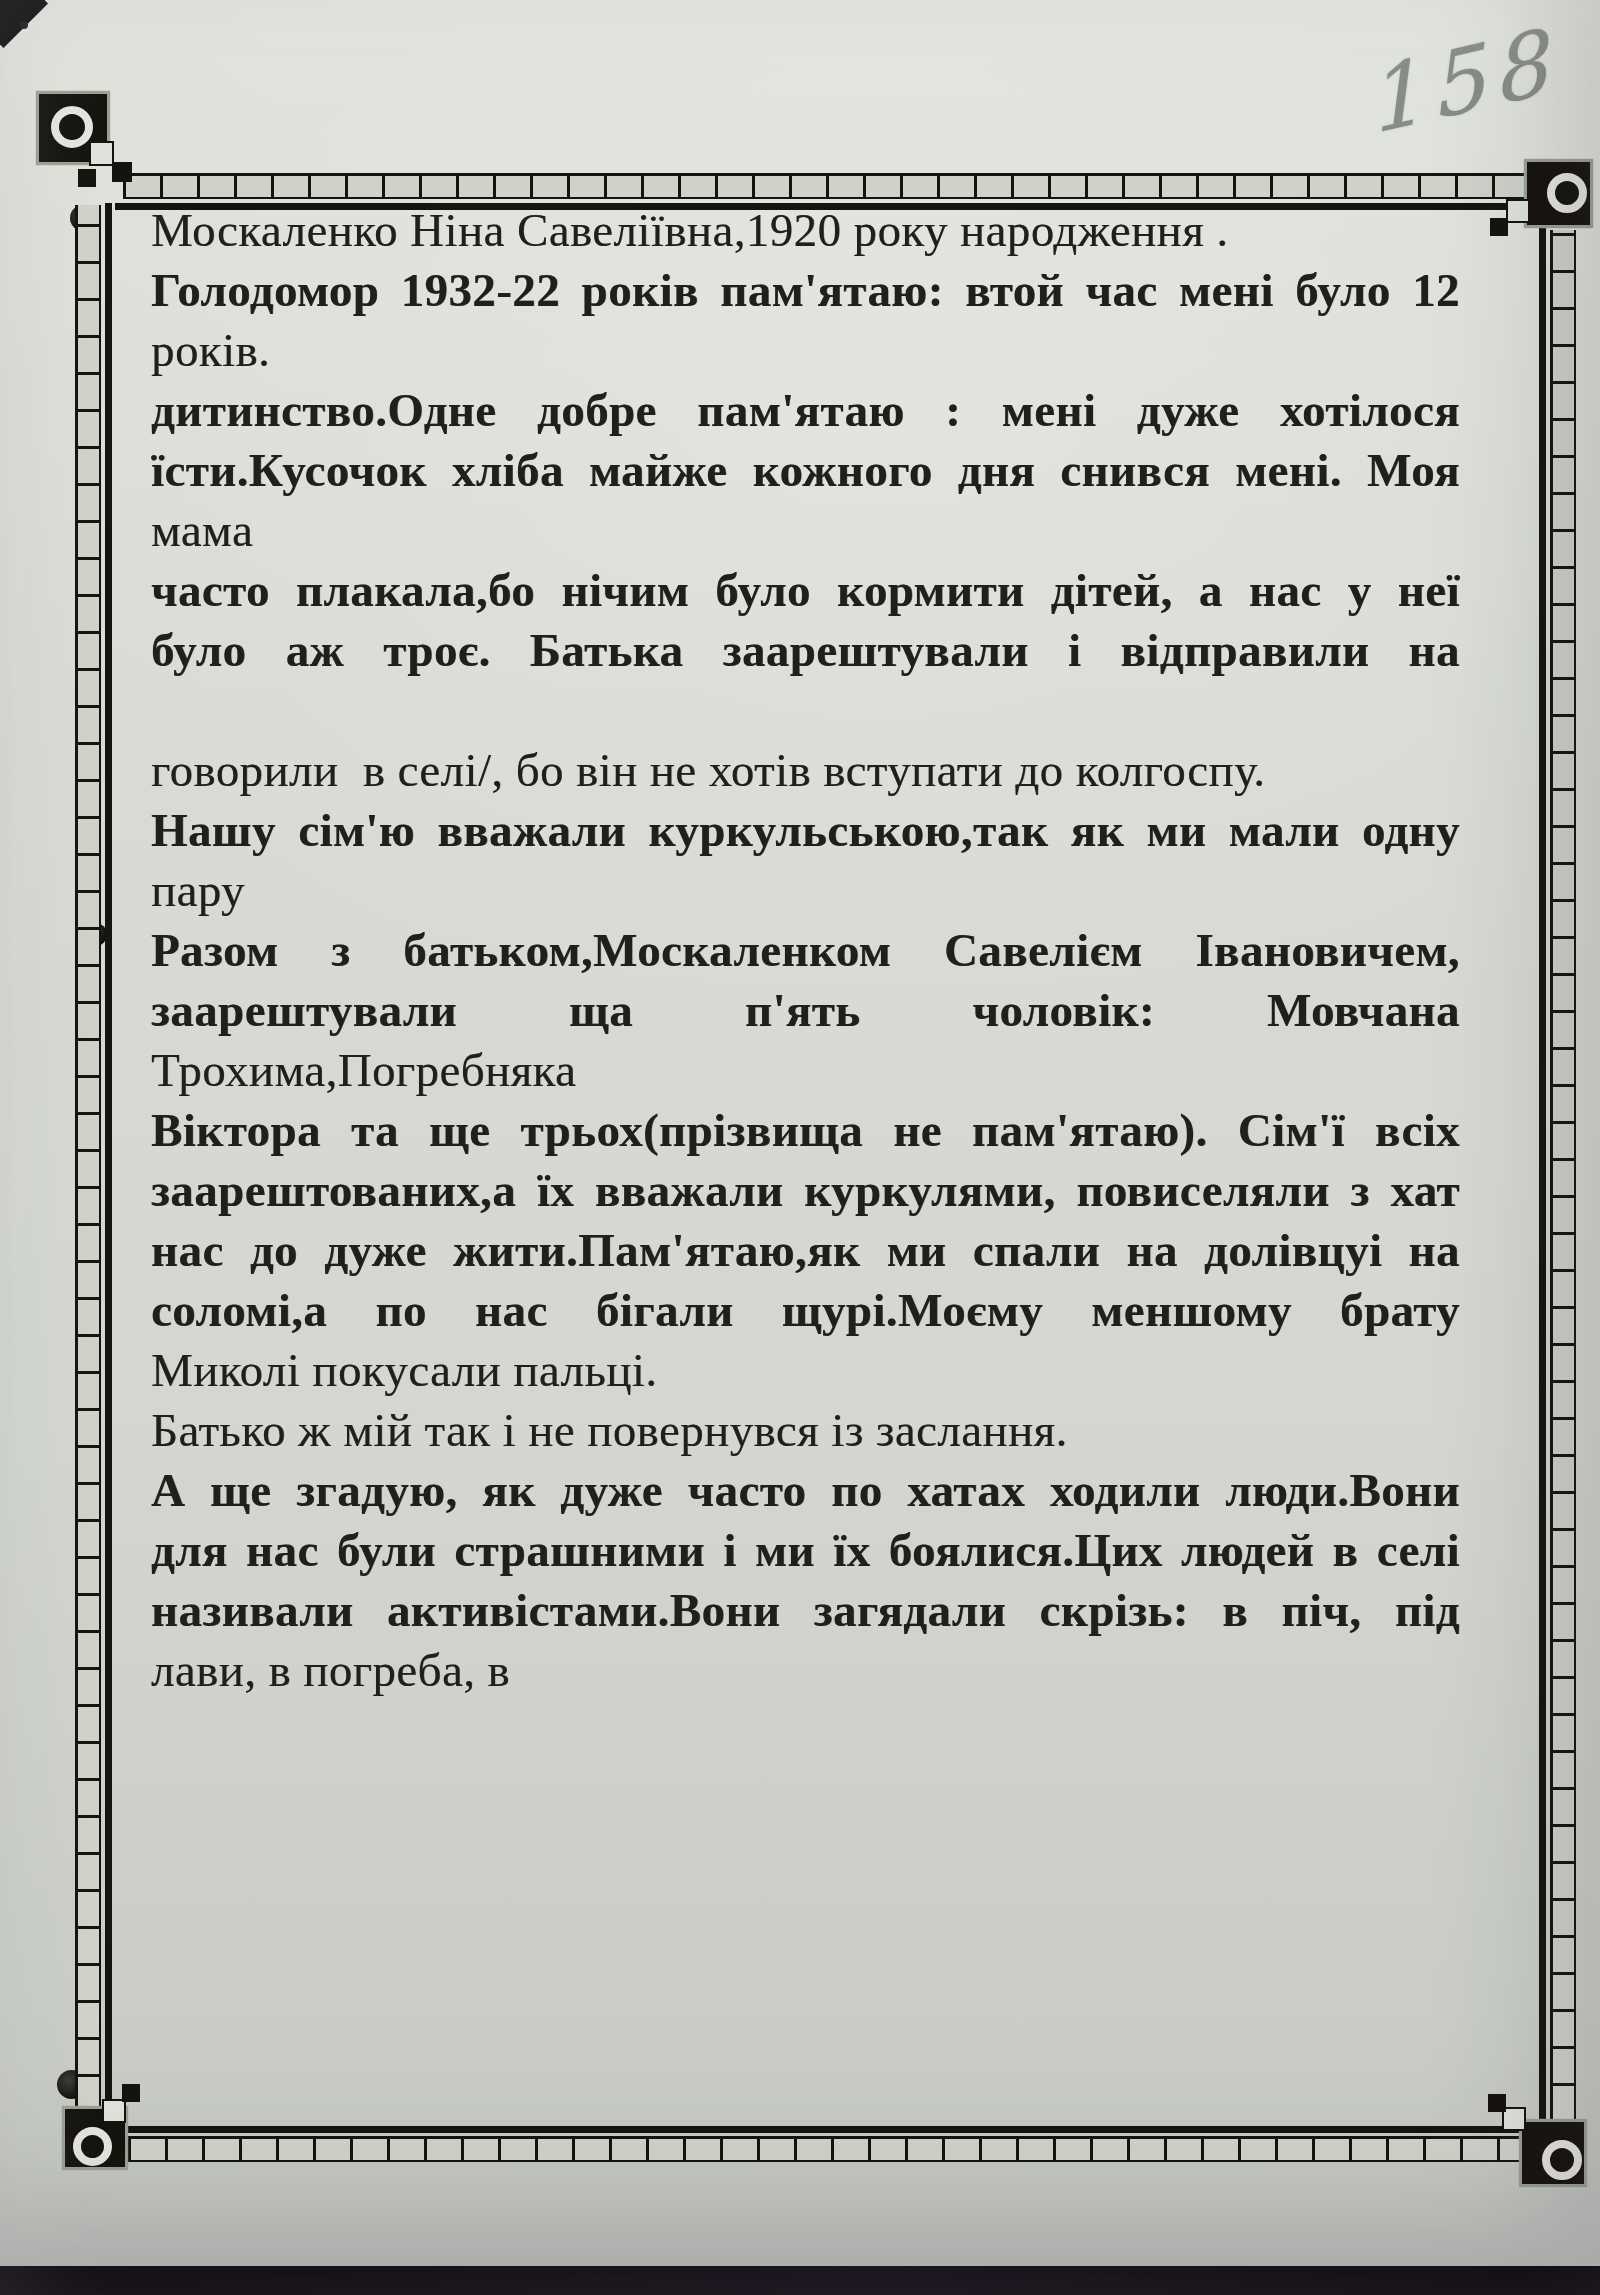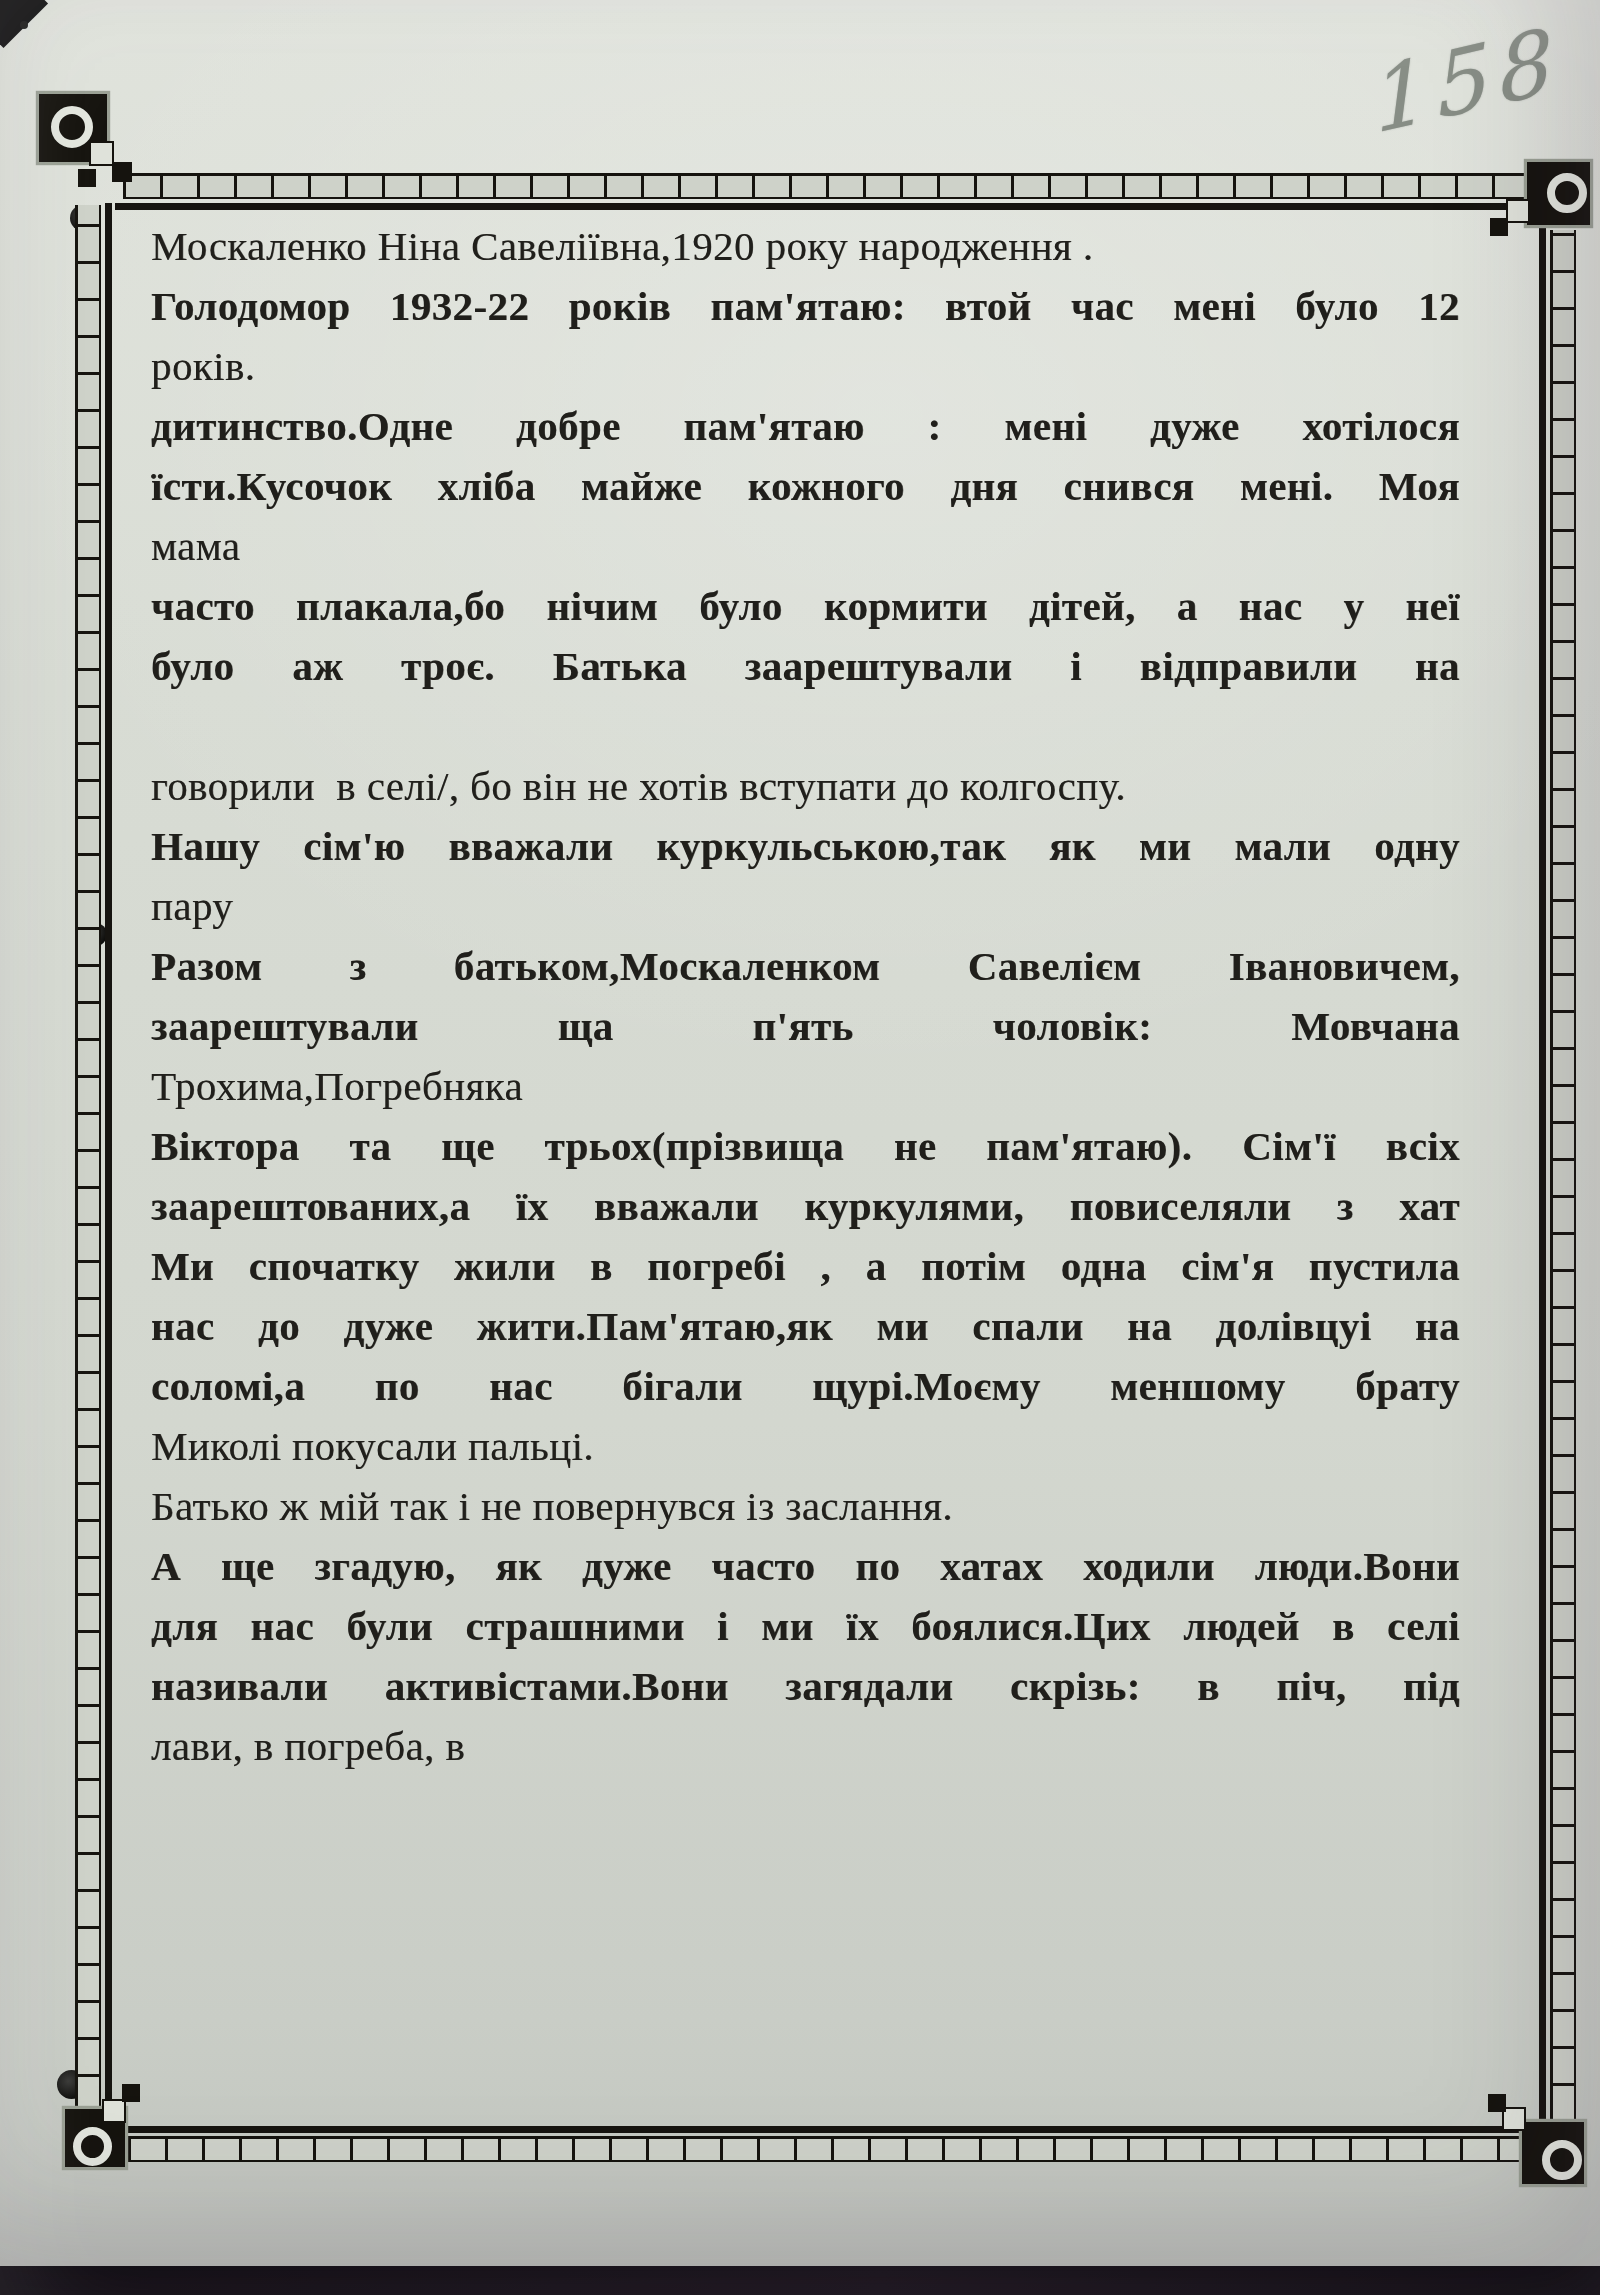--- a/index.html
+++ b/index.html
@@ -44,22 +44,22 @@
   }
   .h-line { position:absolute; height:7.3px; background:#161410; }
   .v-line { position:absolute; width:7.3px; background:#161410; }
   .corner { position:absolute; background:#15130e; box-shadow:0 0 0 3.2px #9aa094; }
   .ring { position:absolute; border-radius:50%; border:8.1px solid #e3e6de; background:#15130e; }
   .sq { position:absolute; }
   .sq.light { background:#dfe2da; outline:2.4px solid #15130e; }
   .sq.dark  { background:#15130e; }
   
   .text-block {
-    position:absolute; left:151px; top:216px; width:1309px;
-    font-size:41px; line-height:60px; color:#201f1b;
+    position:absolute; left:151px; top:200px; width:1309px;
+    font-size:47px; line-height:60px; color:#201f1b;
     letter-spacing:0.4px; text-shadow:0.4px 0.4px 0 rgba(32,31,27,.55);
   }
   .line { min-height:60px; white-space:pre-wrap; }
   .line.just { white-space:normal; text-align:justify; text-align-last:justify;font-weight:bold; }
   .line.indent { padding-left:24.4px; }
 </style>
 </head>
 <body>
 
 <div class="scan">
@@ -126,21 +126,20 @@
       <div class="line just">було аж троє. Батька заарештували і відправили на</div>
       <div class="line"></div>
       <div class="line">говорили  в селі/, бо він не хотів вступати до колгоспу.</div>
       <div class="line just">Нашу сім'ю вважали куркульською,так як ми мали одну</div>
       <div class="line">пару</div>
       <div class="line just">Разом з батьком,Москаленком Савелієм Івановичем,</div>
       <div class="line just">заарештували ща п'ять чоловік: Мовчана</div>
       <div class="line">Трохима,Погребняка</div>
       <div class="line just">Віктора та ще трьох(прізвища не пам'ятаю). Сім'ї всіх</div>
       <div class="line just">заарештованих,а їх вважали куркулями, повиселяли з хат</div>
-      <div class="line just">Ми спочатку жили в погребі , а потім одна сім'я пустила</div>
       <div class="line just">нас до дуже жити.Пам'ятаю,як ми спали на долівцуі на</div>
       <div class="line just">соломі,а по нас бігали щурі.Моєму меншому брату</div>
       <div class="line">Миколі покусали пальці.</div>
       <div class="line">Батько ж мій так і не повернувся із заслання.</div>
       <div class="line just">А ще згадую, як дуже часто по хатах ходили люди.Вони</div>
       <div class="line just">для нас були страшними і ми їх боялися.Цих людей в селі</div>
       <div class="line just">називали активістами.Вони загядали скрізь: в піч, під</div>
       <div class="line">лави, в погреба, в</div>
     </div>
 

